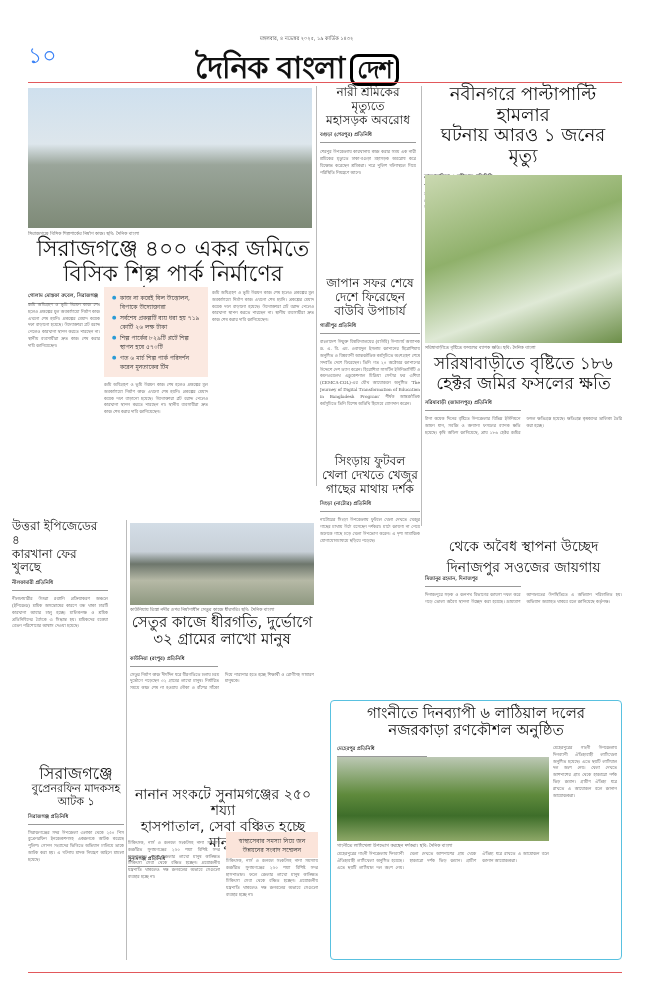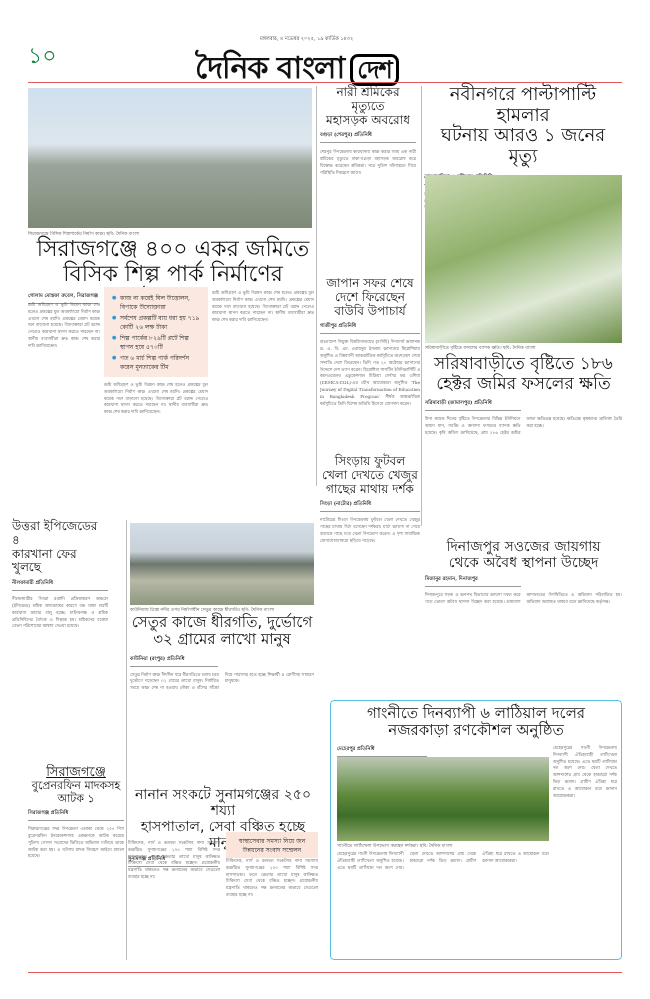--- a/index.html
+++ b/index.html
@@ -1,19 +1,19 @@
 <!DOCTYPE html>
 <html><head>
 <meta charset="utf-8">
 <style>
   * { margin:0; padding:0; box-sizing:border-box; }
   html, body { width:650px; height:999px; background:#ffffff; overflow:hidden; }
   body { font-family: "DejaVu Serif", serif; color:#111; position:relative; }
   .abs { position:absolute; }
-  .pageno { left:28px; top:38px; font-size:22px; font-family:Liberation Serif, serif; color:#15803d; }
+  .pageno { left:28px; top:38px; font-size:22px; font-family:Liberation Serif, serif; color:#3b82f6; }
   .dateline { left:260px; top:35px; font-size:5px; color:#444; white-space:nowrap; }
   .masthead { left:195px; top:44px; font-size:30px; font-weight:bold; font-family:"DejaVu Sans", sans-serif; letter-spacing:-1px; white-space:nowrap; }
   .mast-badge { display:inline-block; border:3px solid #000; border-radius:8px; padding:0 4px; margin-left:6px; font-size:24px; line-height:26px; }
   .redrule { left:28px; height:1px; background:#e2585b; width:594px; }
   .photo { background:linear-gradient(180deg,#cfe0ee 0%,#dde6ec 40%,#9aa59a 55%,#7e8a77 100%); }
   .photo.field { background:linear-gradient(160deg,#cbd9b2 0%,#8fb06a 40%,#dfe9d6 70%,#6c8e48 100%); }
   .photo.bridge { background:linear-gradient(180deg,#d3dde6 0%,#c8d0d8 35%,#6d766c 50%,#b6b9a6 70%,#8e9880 100%); }
   .photo.green { background:linear-gradient(180deg,#bcc8b4 0%,#5f8a3c 45%,#3e6e2a 70%,#8ea868 100%); }
   .caption { font-size:4.5px; color:#555; white-space:nowrap; overflow:hidden; }
   .hl { font-family:"DejaVu Sans", sans-serif; color:#111; text-align:center; line-height:1.15; font-weight:normal; }
@@ -106,28 +106,28 @@
 <div class="abs photo bridge" style="left:130px;top:523px;width:184px;height:82px;"></div>
 <div class="abs caption" style="left:130px;top:607px;width:184px;">কাউনিয়ায় তিস্তা নদীর ওপর নির্মাণাধীন সেতুর কাজে ধীরগতি। ছবি: দৈনিক বাংলা</div>
 <div class="abs" style="left:130px;top:614px;width:184px;">
   <div class="hl" style="font-size:15px;">সেতুর কাজে ধীরগতি, দুর্ভোগে</div>
   <div class="hl" style="font-size:15px;margin-bottom:6px;">৩২ গ্রামের লাখো মানুষ</div>
   <div class="byline" style="width:88px;">কাউনিয়া (রংপুর) প্রতিনিধি</div>
   <div class="body" style="height:80px;margin-top:5px;column-count:2;column-gap:6px;">সেতুর নির্মাণ কাজ দীর্ঘদিন ধরে ধীরগতিতে চলায় চরম দুর্ভোগে পড়েছেন ৩২ গ্রামের লাখো মানুষ। নির্ধারিত সময়ে কাজ শেষ না হওয়ায় নৌকা ও বাঁশের সাঁকো দিয়ে পারাপার হতে হচ্ছে শিক্ষার্থী ও রোগীসহ সাধারণ মানুষকে।</div>
 </div>
 
 <div class="abs" style="left:425px;top:538px;width:197px;">
+  <div class="hl" style="font-size:14px;margin-bottom:5px;">থেকে অবৈধ স্থাপনা উচ্ছেদ</div>
   <div class="hl" style="font-size:14px;">দিনাজপুর সওজের জায়গায়</div>
-  <div class="hl" style="font-size:14px;margin-bottom:5px;">থেকে অবৈধ স্থাপনা উচ্ছেদ</div>
   <div class="byline" style="width:96px;">মিজানুর রহমান, দিনাজপুর</div>
   <div class="body" style="height:90px;margin-top:5px;column-count:2;column-gap:6px;">দিনাজপুরে সড়ক ও জনপথ বিভাগের জায়গা দখল করে গড়ে তোলা অবৈধ স্থাপনা উচ্ছেদ করা হয়েছে। ভ্রাম্যমাণ আদালতের উপস্থিতিতে এ অভিযান পরিচালিত হয়। অভিযান অব্যাহত থাকবে বলে জানিয়েছে কর্তৃপক্ষ।</div>
 </div>
 
 <div class="abs" style="left:28px;top:765px;width:96px;">
-  <div class="hl" style="font-size:13px;text-decoration:underline;">সিরাজগঞ্জে</div>
+  <div class="hl" style="font-size:16px;">সিরাজগঞ্জে</div>
   <div class="hl" style="font-size:11px;">বুপ্রেনরফিন মাদকসহ</div>
   <div class="hl" style="font-size:11px;margin-bottom:4px;">আটক ১</div>
   <div class="byline">সিরাজগঞ্জ প্রতিনিধি</div>
   <div class="body" style="height:130px;margin-top:5px;">সিরাজগঞ্জের সদর উপজেলা এলাকা থেকে ২৫০ পিস বুপ্রেনরফিন ইনজেকশনসহ একজনকে আটক করেছে পুলিশ। গোপন সংবাদের ভিত্তিতে অভিযান চালিয়ে তাকে আটক করা হয়। এ ঘটনায় মাদক নিয়ন্ত্রণ আইনে মামলা হয়েছে।</div>
 </div>
 
 <div class="abs" style="left:128px;top:786px;width:190px;">
   <div class="hl" style="font-size:14px;">নানান সংকটে সুনামগঞ্জের ২৫০ শয্যা</div>
   <div class="hl" style="font-size:14px;margin-bottom:5px;">হাসপাতাল, সেবা বঞ্চিত হচ্ছে মানুষ</div>
   <div class="byline" style="width:90px;">সুনামগঞ্জ প্রতিনিধি</div>

